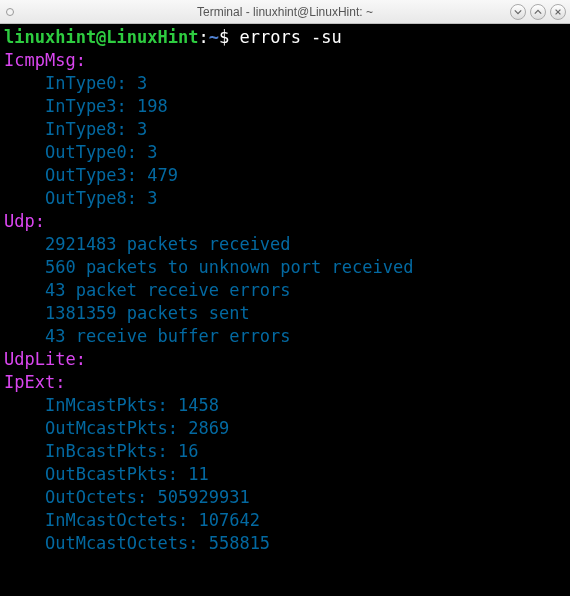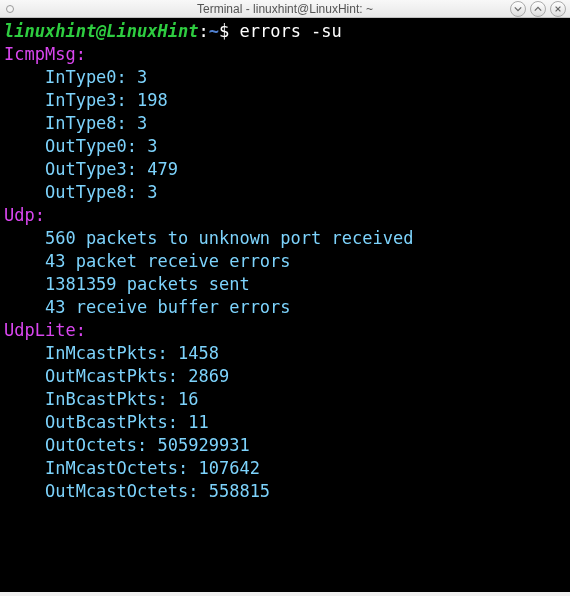--- a/index.html
+++ b/index.html
@@ -4,21 +4,21 @@
   <style>
     * { margin: 0; padding: 0; box-sizing: border-box; }
     body {
       font-family: monospace;
       background: #f0f0f0;
       width: 570px;
       height: 596px;
       overflow: hidden;
     }
     .titlebar {
-      height: 18px;
+      height: 24px;
       background: linear-gradient(#f8f8f8, #e8e8e8);
       border-bottom: 1px solid #c0c0c0;
       display: flex;
       align-items: center;
       position: relative;
       font-family: sans-serif;
       font-size: 12px;
       color: #555;
     }
     .titlebar-dot {
@@ -58,26 +58,26 @@
       background: #000;
       color: #e07030;
       font-family: "DejaVu Sans Mono", "Liberation Mono", monospace;
       font-size: 17px;
       line-height: 23px;
       padding: 2px 4px;
       height: calc(596px - 22px);
       overflow: hidden;
       font-weight: 500;
     }
-    .prompt-user { color: #2ecc40; font-weight: bold; font-style: italic; }
+    .prompt-user { color: #2ecc40; font-weight: bold; }
     .prompt-colon { color: #fff; }
     .prompt-path { color: #5080d0; font-weight: bold; }
     .prompt-dollar { color: #fff; }
     .cmd { color: #fff; }
-    .output { white-space: pre; color: #7dd3fc; }
+    .output { white-space: pre; color: #0369a1; }
     .section-head { color: #d946ef; }
   </style>
 </head>
 <body>
 
 <div class="titlebar">
   <div class="titlebar-dot"></div>
   <div class="titlebar-title">Terminal - linuxhint@LinuxHint: ~</div>
   <div class="titlebar-controls">
     <div class="titlebar-btn">
@@ -101,25 +101,27 @@
 <div class="terminal">
 <span class="prompt-user">linuxhint@LinuxHint</span><span class="prompt-colon">:</span><span class="prompt-path">~</span><span class="prompt-dollar">$</span><span class="cmd"> <span>errors -su</span></span>
 <div class="output section-head">IcmpMsg:</div>
 <div class="output">    InType0: 3</div>
 <div class="output">    InType3: 198</div>
 <div class="output">    InType8: 3</div>
 <div class="output">    OutType0: 3</div>
 <div class="output">    OutType3: 479</div>
 <div class="output">    OutType8: 3</div>
 <div class="output section-head">Udp:</div>
+<div class="output">    2921483 packets received</div>
 <div class="output">    560 packets to unknown port received</div>
 <div class="output">    43 packet receive errors</div>
 <div class="output">    1381359 packets sent</div>
 <div class="output">    43 receive buffer errors</div>
 <div class="output section-head">UdpLite:</div>
+<div class="output section-head">IpExt:</div>
 <div class="output">    InMcastPkts: 1458</div>
 <div class="output">    OutMcastPkts: 2869</div>
 <div class="output">    InBcastPkts: 16</div>
 <div class="output">    OutBcastPkts: 11</div>
 <div class="output">    OutOctets: 505929931</div>
 <div class="output">    InMcastOctets: 107642</div>
 <div class="output">    OutMcastOctets: 558815</div>
 </div>
 
 </body></html>

